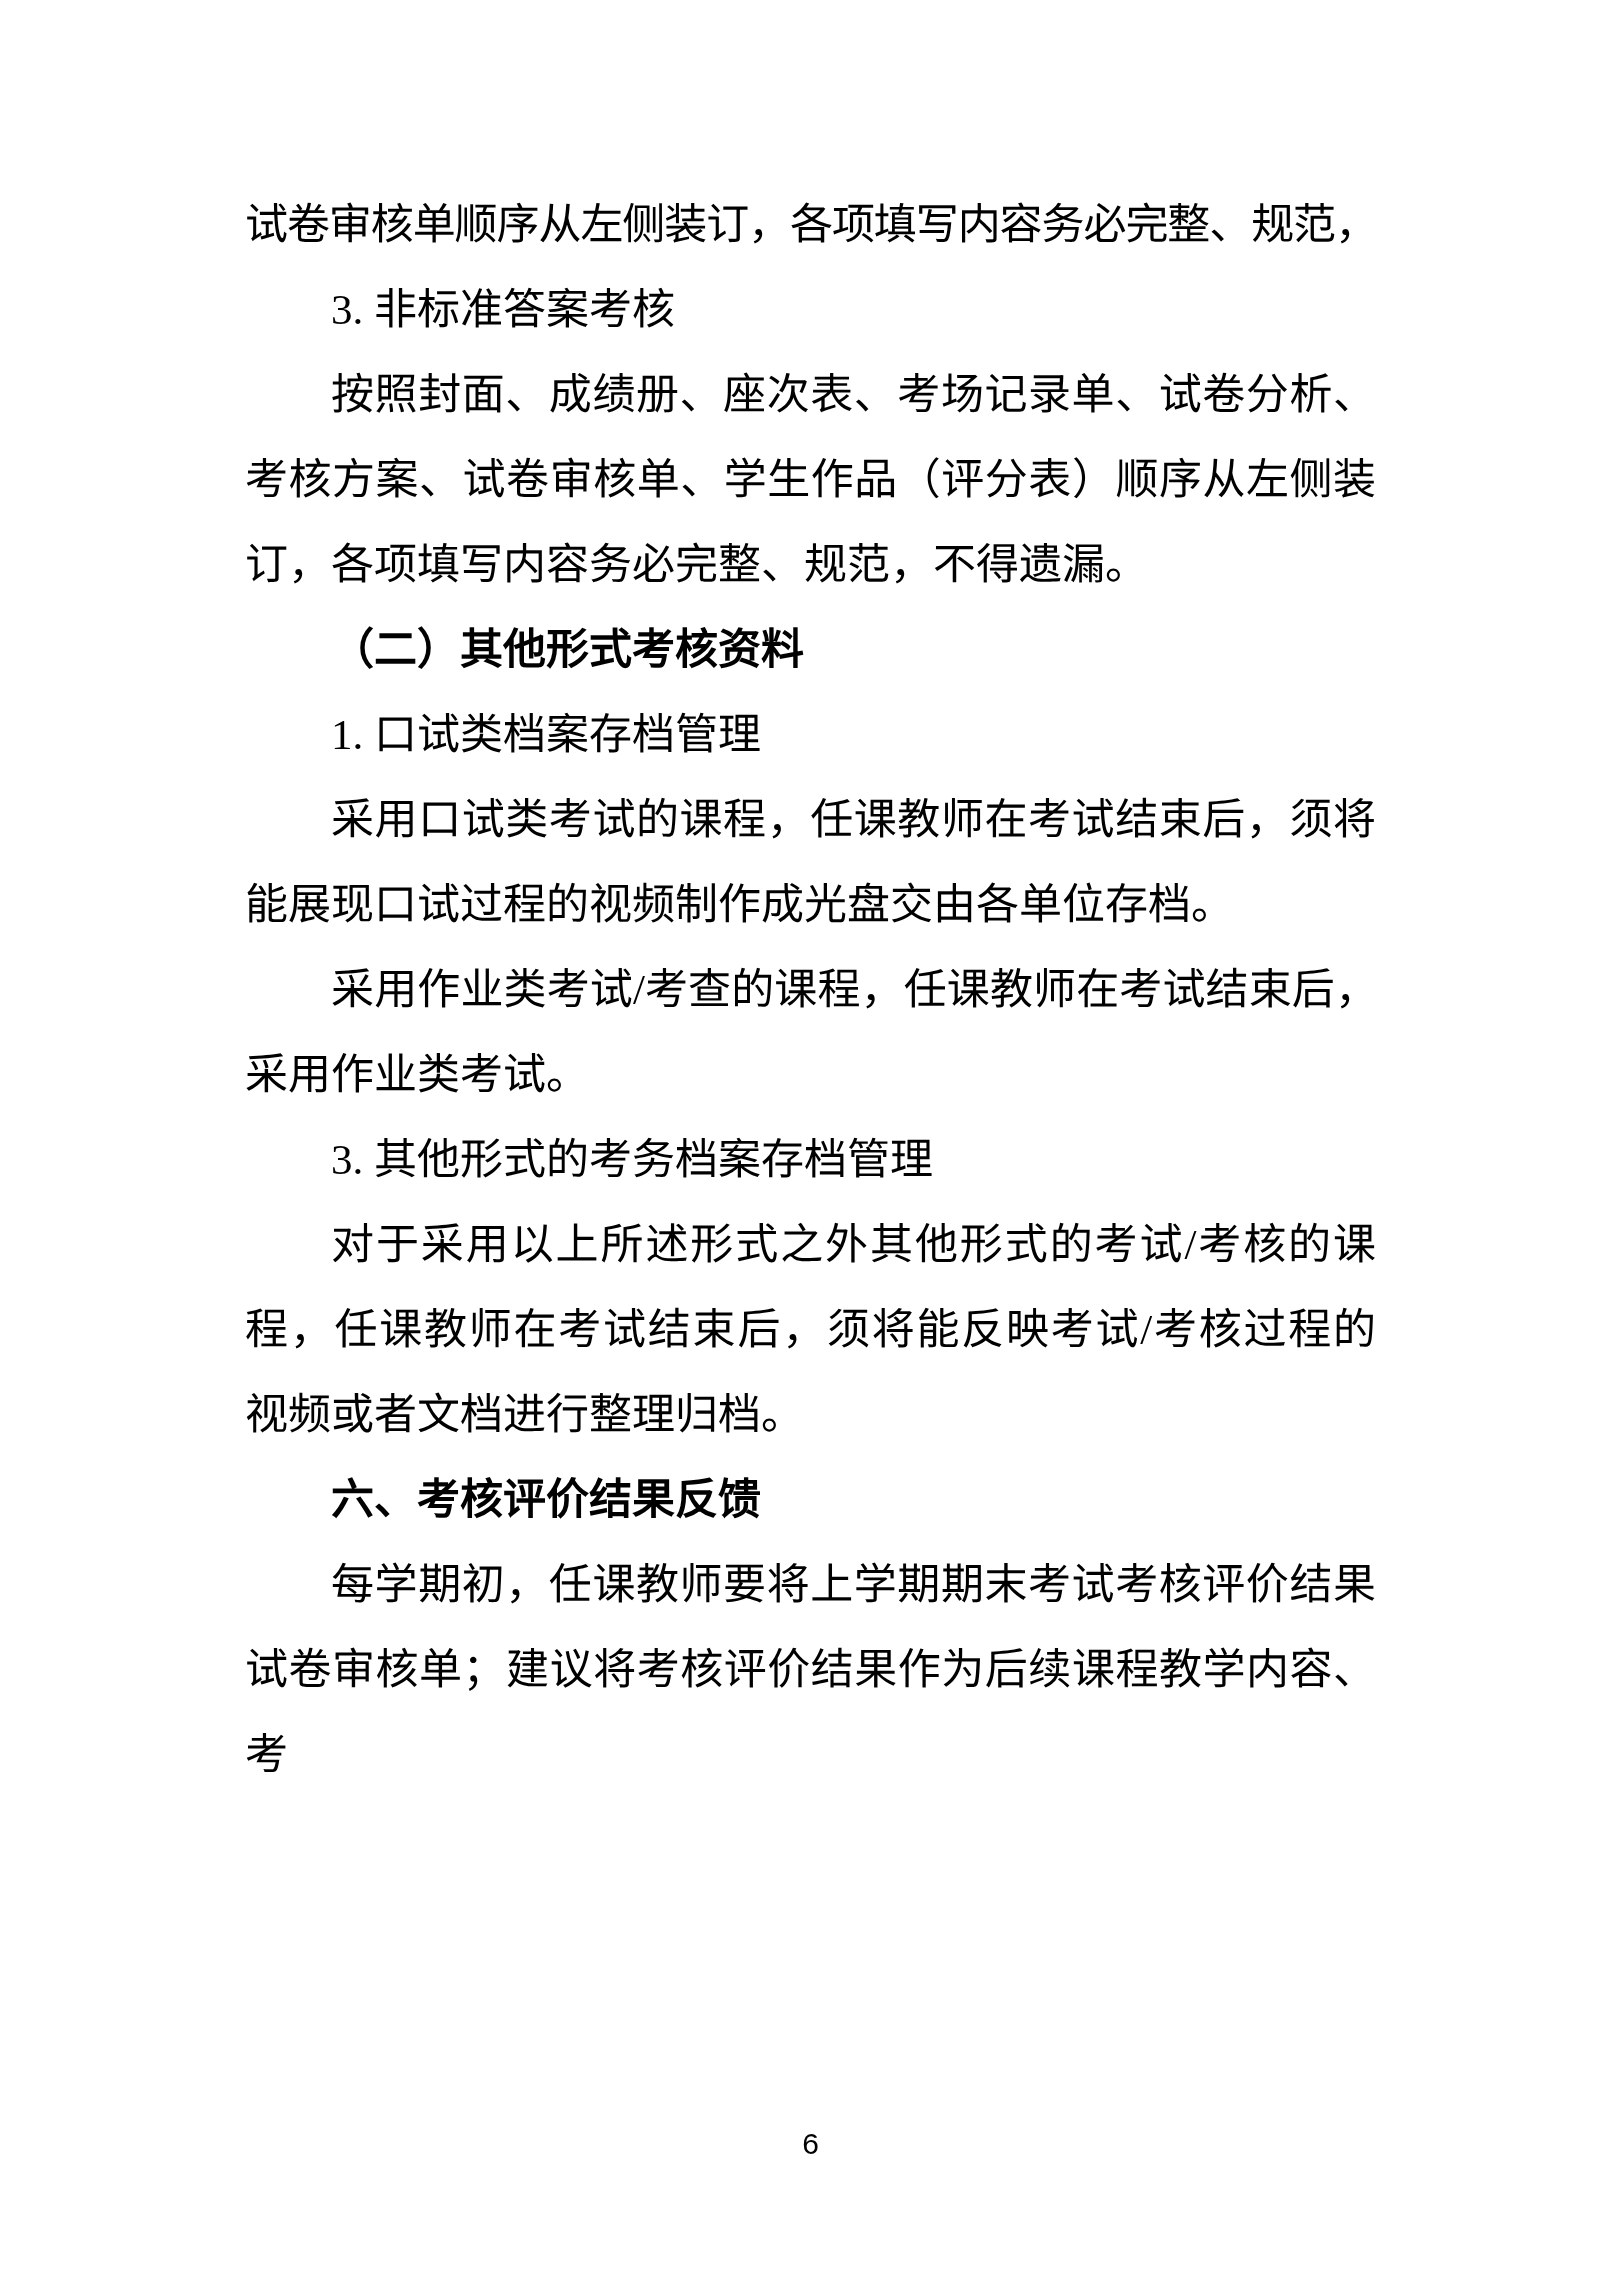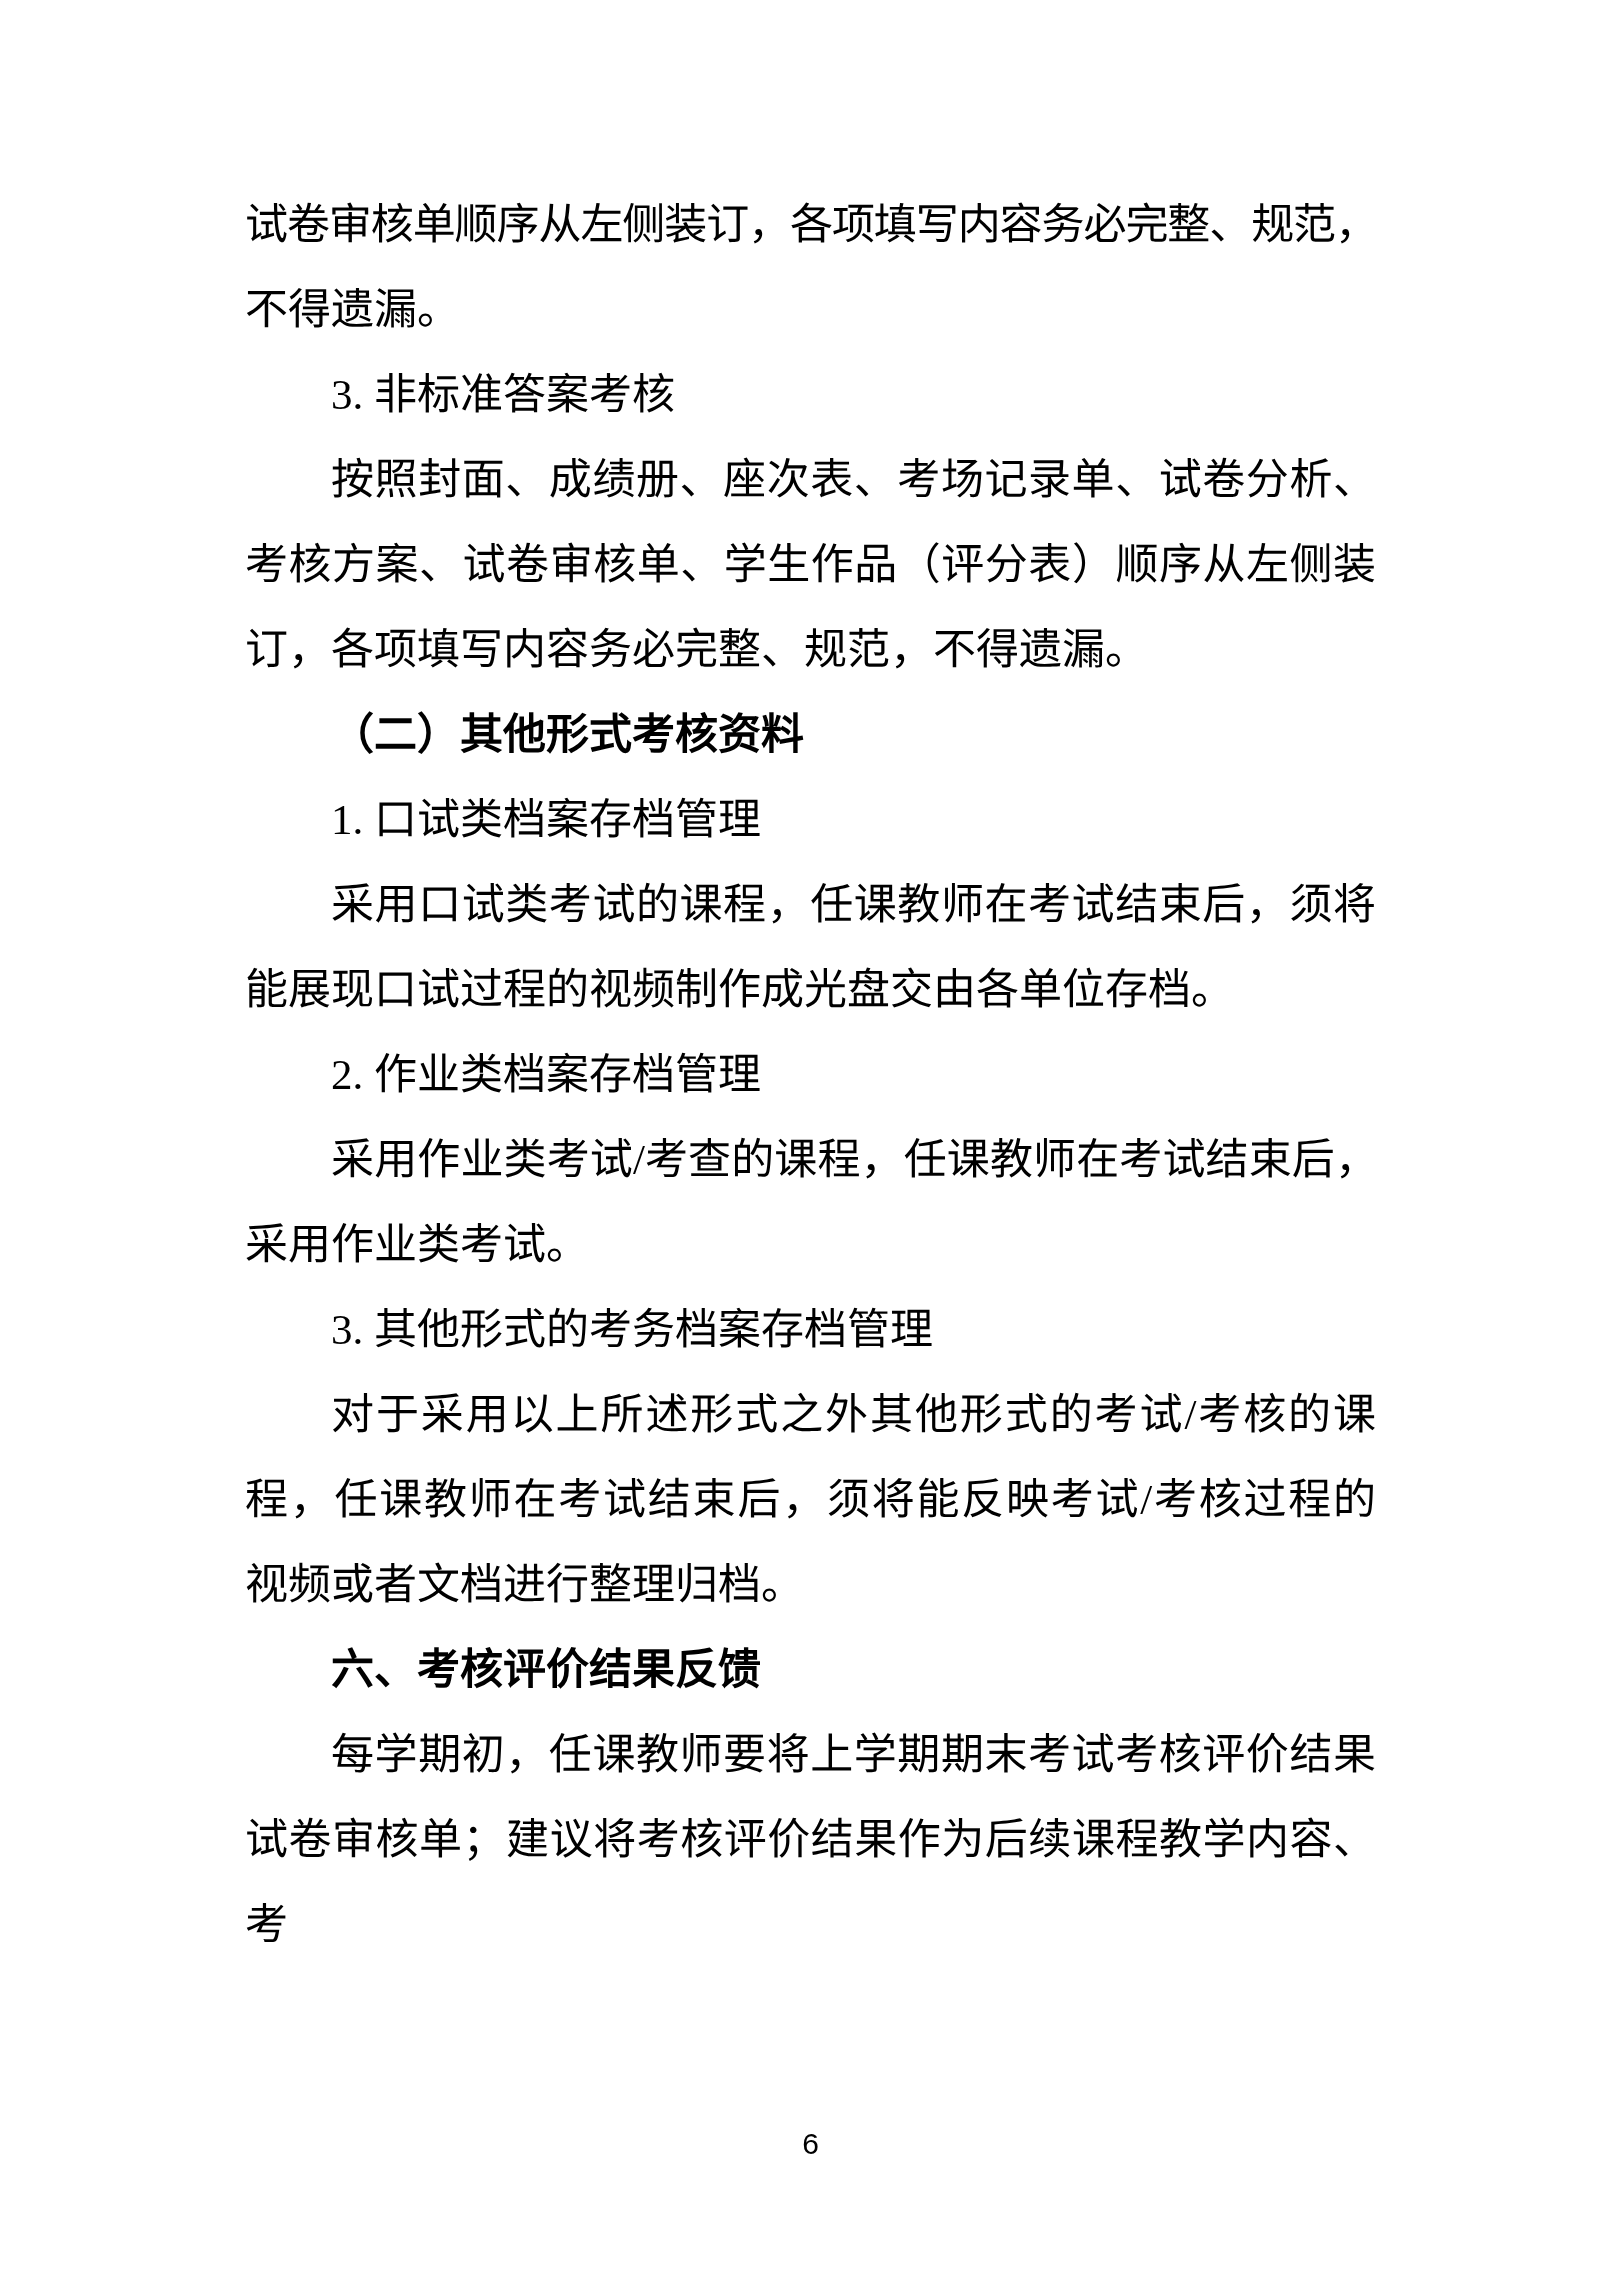--- a/index.html
+++ b/index.html
@@ -58,30 +58,28 @@
     font-family: "Liberation Sans", "DejaVu Sans", sans-serif;
     font-size: 30px;
   }
 </style>
 </head>
 <body>
 
 <div class="page">
   <div class="doc">
     <div class="line fill tight">试卷审核单顺序从左侧装订，各项填写内容务必完整、规范，</div>
-    <div class="line">不得遗漏。</div>
     <div class="line ind">3. 非标准答案考核</div>
     <div class="line ind fill">按照封面、成绩册、座次表、考场记录单、试卷分析、</div>
     <div class="line fill">考核方案、试卷审核单、学生作品（评分表）顺序从左侧装</div>
     <div class="line">订，各项填写内容务必完整、规范，不得遗漏。</div>
     <div class="line ind h1k">（二）其他形式考核资料</div>
     <div class="line ind">1. 口试类档案存档管理</div>
     <div class="line ind fill">采用口试类考试的课程，任课教师在考试结束后，须将</div>
     <div class="line">能展现口试过程的视频制作成光盘交由各单位存档。</div>
-    <div class="line ind">2. 作业类档案存档管理</div>
     <div class="line ind fill tight">采用作业类考试/考查的课程，任课教师在考试结束后，</div>
     <div class="line">采用作业类考试。</div>
     <div class="line ind">3. 其他形式的考务档案存档管理</div>
     <div class="line ind fill">对于采用以上所述形式之外其他形式的考试/考核的课</div>
     <div class="line fill">程，任课教师在考试结束后，须将能反映考试/考核过程的</div>
     <div class="line">视频或者文档进行整理归档。</div>
     <div class="line ind h1h">六、考核评价结果反馈</div>
     <div class="line ind fill">每学期初，任课教师要将上学期期末考试考核评价结果</div>
     <div class="line fill">试卷审核单；建议将考核评价结果作为后续课程教学内容、考</div>
   </div>

